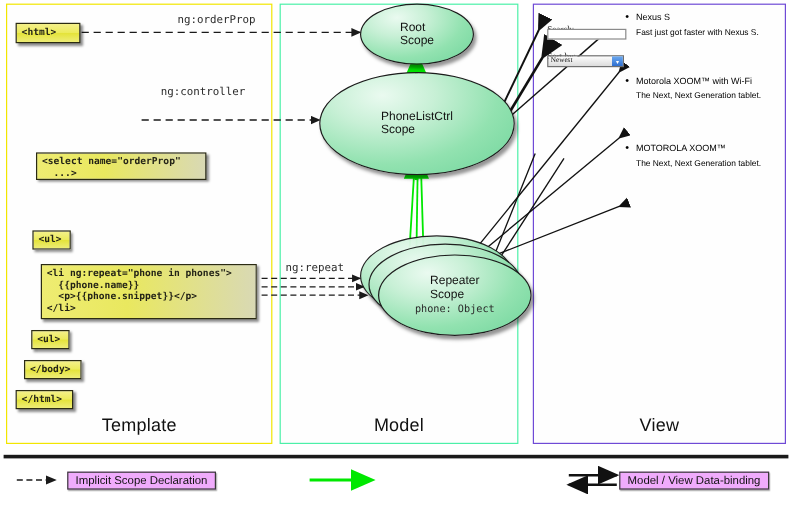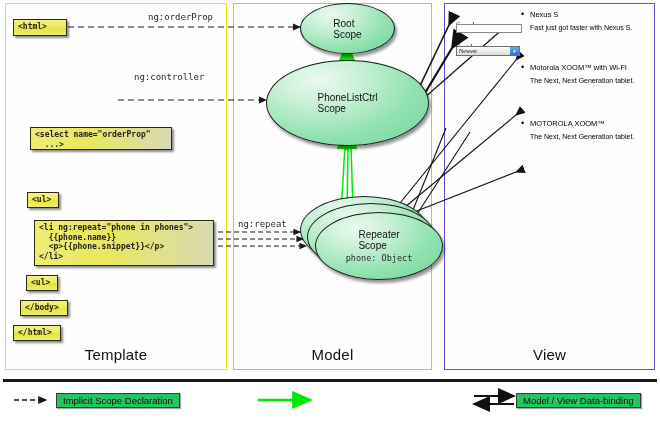--- a/index.html
+++ b/index.html
@@ -53,21 +53,21 @@
   .phone-name::before{content:"\2022";position:absolute;left:-9px;top:-1px;font-size:9px;}
   .phone-snip{font-size:7px;margin-top:5px;white-space:nowrap;}
 
   
   .conn-label{position:absolute;font-family:"DejaVu Sans Mono","Liberation Mono",monospace;
     font-size:9px;color:#2a2a2a;white-space:nowrap;}
 
   
   #legend-rule{position:absolute;left:3px;top:379px;width:654px;height:3px;background:#1a1a1a;}
   .legend-item{position:absolute;top:392px;height:16px;display:flex;align-items:center;}
-  .legend-box{border:1.2px solid #3a3a3a;background:#22c55e;box-shadow:1px 1px 1px rgba(0,0,0,.35);
+  .legend-box{border:1.2px solid #3a3a3a;background:#f0abfc;box-shadow:1px 1px 1px rgba(0,0,0,.35);
     font-size:9.5px;color:#111;padding:1px 6px;white-space:nowrap;}
   svg.ovl{position:absolute;left:0;top:0;width:660px;height:421px;pointer-events:none;}
 </style>
 </head>
 <body>
 
 <div id="stage">
 
   <div class="panel" id="panel-template">
     <div class="panel-title">Template</div>

